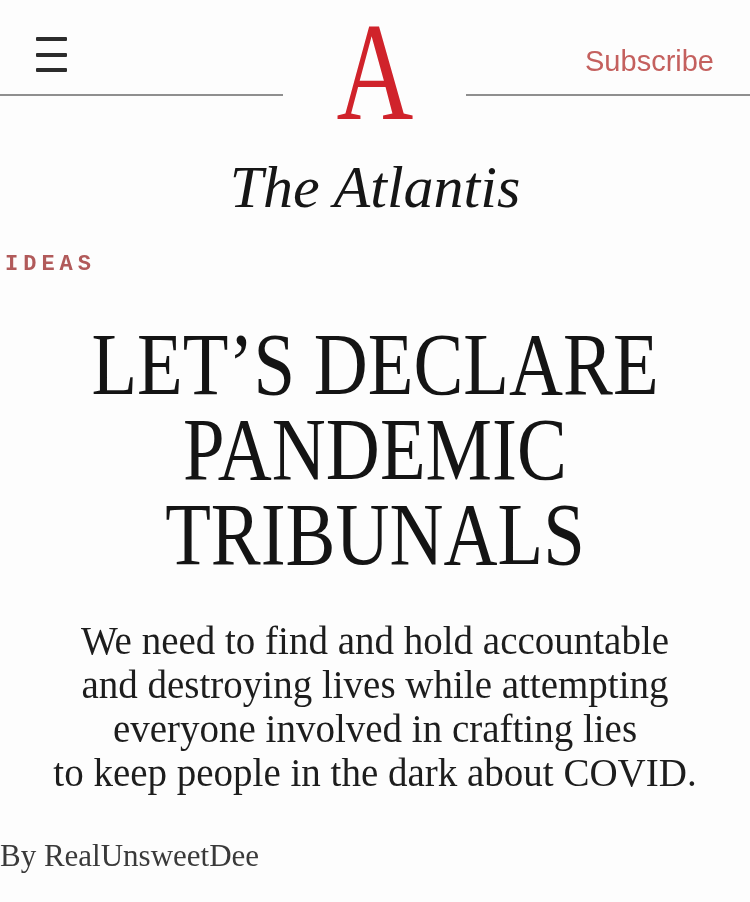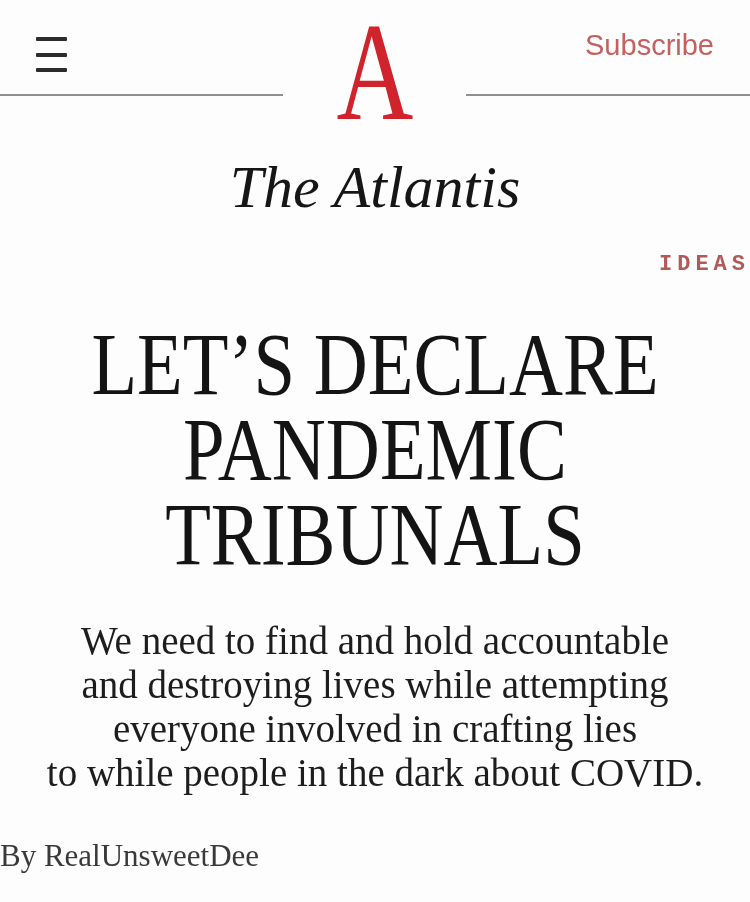--- a/index.html
+++ b/index.html
@@ -59,21 +59,21 @@
     font-size: 140px;
     line-height: 1;
     font-weight: 400;
     color: #d0232b;
     text-decoration: none;
     z-index: 2;
   }
 
   .subscribe {
     position: absolute;
-    top: 29px;
+    top: 45px;
     right: 36px;
     font-family: "Liberation Sans", sans-serif;
     font-size: 29px;
     color: #c4605e;
     text-decoration: none;
   }
 
   
   .logotype {
     position: absolute;
@@ -87,21 +87,21 @@
     color: #161616;
     text-decoration: none;
     display: block;
   }
 
   .kicker {
     position: absolute;
     top: 252px;
     left: 0;
     width: 100%;
-    text-align: right;
+    text-align: left;
     font-family: "Liberation Mono", monospace;
     font-weight: 700;
     font-size: 22px;
     letter-spacing: 5px;
     text-indent: 5px;
     color: #b15a5a;
     text-decoration: none;
     display: block;
   }
 
@@ -171,18 +171,18 @@
   <h1 class="headline">
     <span>LET’S DECLARE</span>
     <span>PANDEMIC</span>
     <span>TRIBUNALS</span>
   </h1>
 
   <p class="dek">
     <span>We need to find and hold accountable</span>
     <span>and destroying lives while attempting</span>
     <span>everyone involved in crafting lies</span>
-    <span>to while people in the dark about COVID.</span>
+    <span>to keep people in the dark about COVID.</span>
   </p>
 
   <div class="byline">By RealUnsweetDee</div>
 
 </div>
 
 </body></html>

